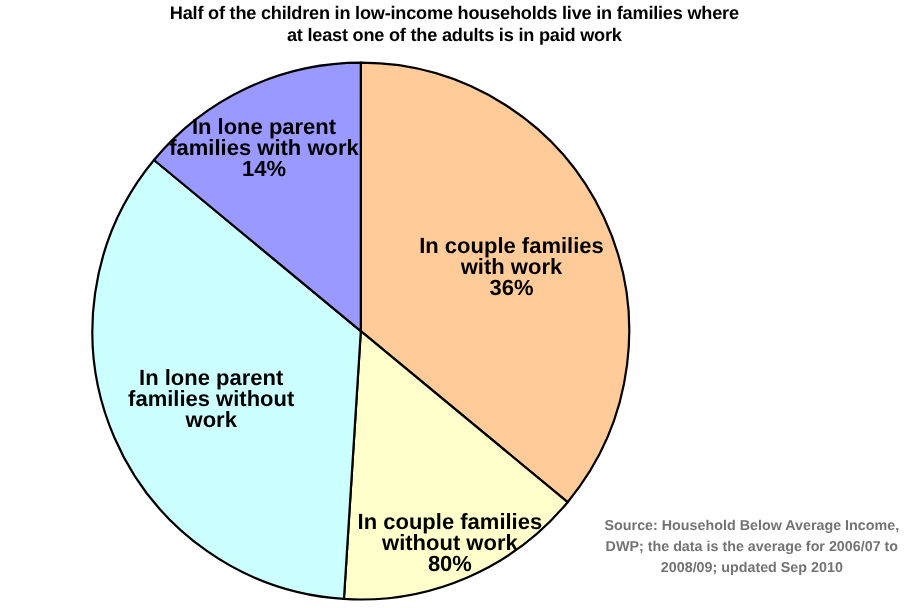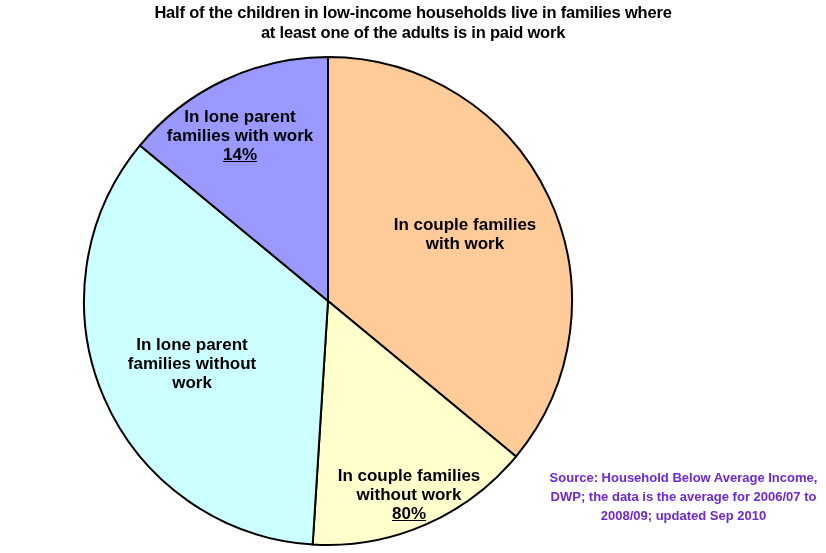--- a/index.html
+++ b/index.html
@@ -35,30 +35,29 @@
     white-space: pre-line;
   }
   #pie-svg {
     position: absolute;
     left: 0;
     top: 0;
   }
   .slice-label {
     position: absolute;
     text-align: center;
-    font-size: 17px;
+    font-size: 20px;
     font-weight: bold;
     line-height: 19px;
     color: #000000;
     white-space: pre-line;
     pointer-events: none;
   }
   .slice-pct {
     display: block;
-    text-decoration: underline;
   }
   #label-couple-work {
     left: 358px;
     top: 196px;
     width: 214px;
   }
   #label-couple-nowork {
     left: 302px;
     top: 447px;
     width: 214px;
@@ -75,21 +74,21 @@
   }
   .source-note {
     position: absolute;
     left: 541px;
     top: 468px;
     width: 285px;
     text-align: center;
     font-size: 13px;
     font-weight: bold;
     line-height: 19px;
-    color: #6d28d9;
+    color: #737373;
   }
 </style>
 </head>
 <body>
 
 <div id="chart-root">
 
   <div class="chart-title">Half of the children in low-income households live in families where
 at least one of the adults is in paid work</div>
 
@@ -98,20 +97,21 @@
         <path d="M 328 301 L 328.00 57.00 A 244 244 0 0 1 516.01 456.53 Z" fill="#FFCC99" stroke="#000000" stroke-width="2" stroke-linejoin="round"></path>
         <path d="M 328 301 L 516.01 456.53 A 244 244 0 0 1 312.68 544.52 Z" fill="#FFFFCC" stroke="#000000" stroke-width="2" stroke-linejoin="round"></path>
         <path d="M 328 301 L 312.68 544.52 A 244 244 0 0 1 139.99 145.47 Z" fill="#CCFFFF" stroke="#000000" stroke-width="2" stroke-linejoin="round"></path>
         <path d="M 328 301 L 139.99 145.47 A 244 244 0 0 1 328.00 57.00 Z" fill="#9999FF" stroke="#000000" stroke-width="2" stroke-linejoin="round"></path>
       </g>
   </svg>
 
   <div class="slice-label" id="label-couple-work">
     <span>In couple families
 with work</span>
+    <span class="slice-pct">36%</span>
   </div>
 
   <div class="slice-label" id="label-couple-nowork">
     <span>In couple families
 without work</span>
     <span class="slice-pct">80%</span>
   </div>
 
   <div class="slice-label" id="label-lone-nowork">
     <span>In lone parent

